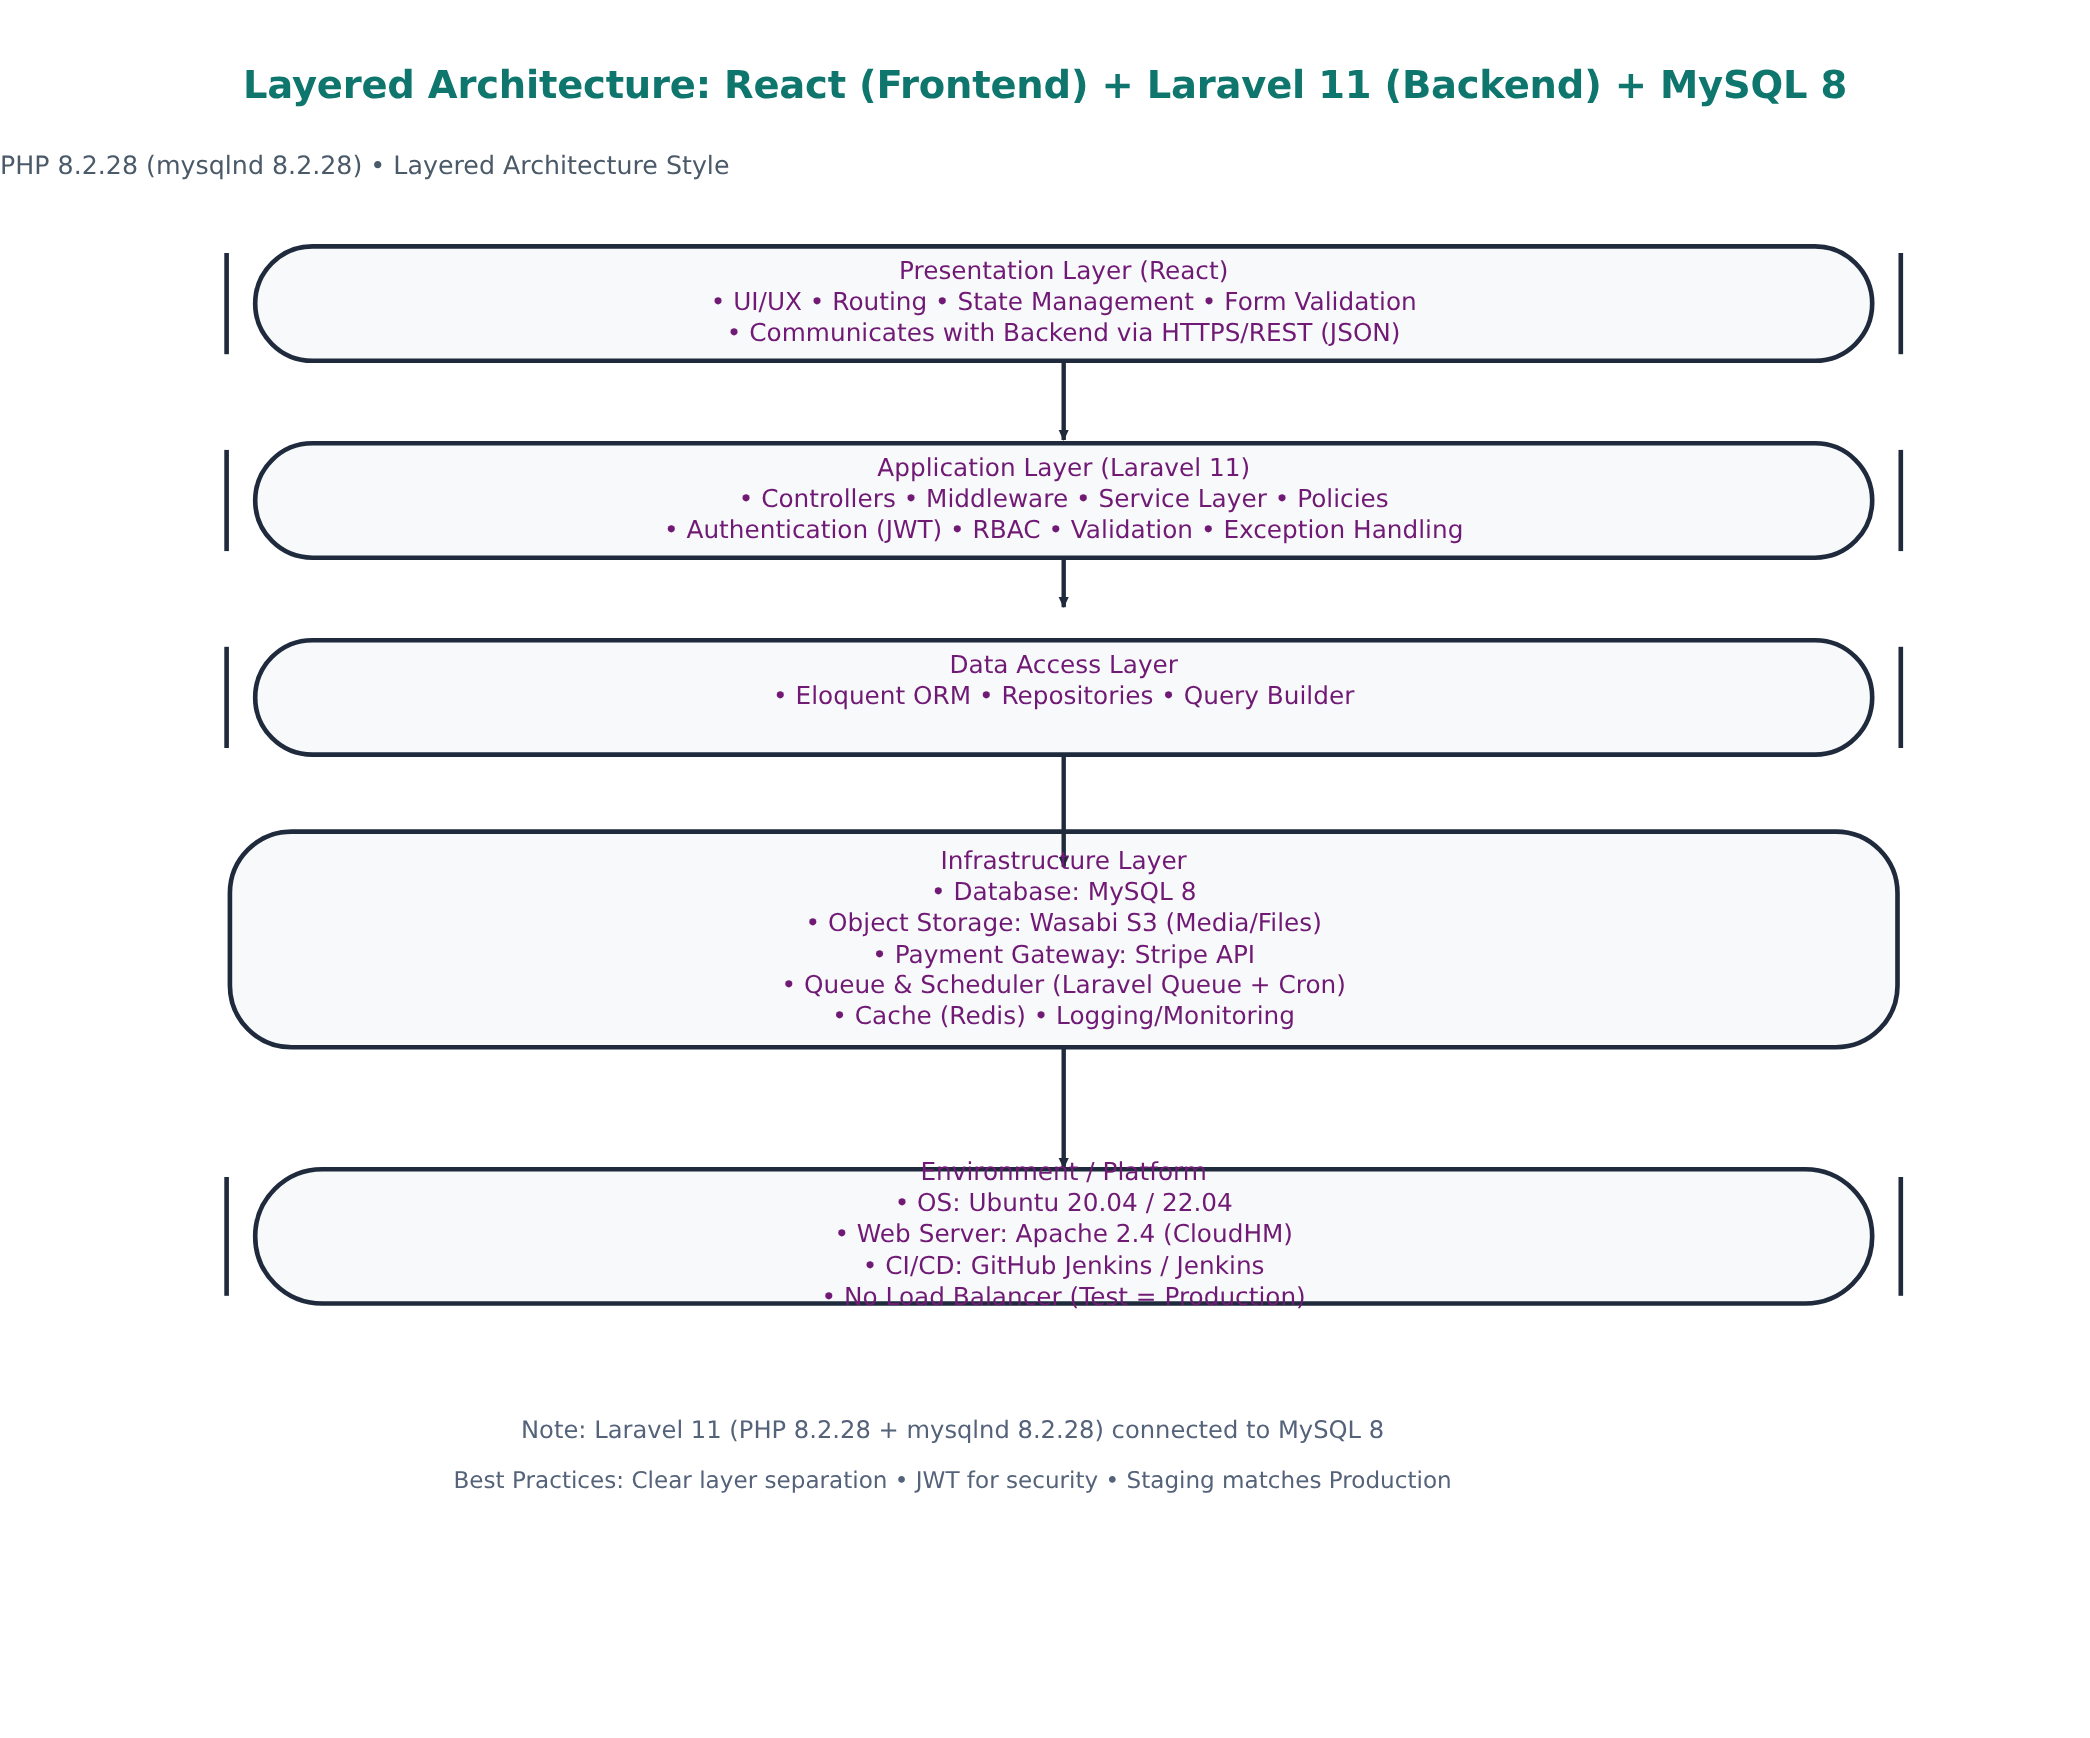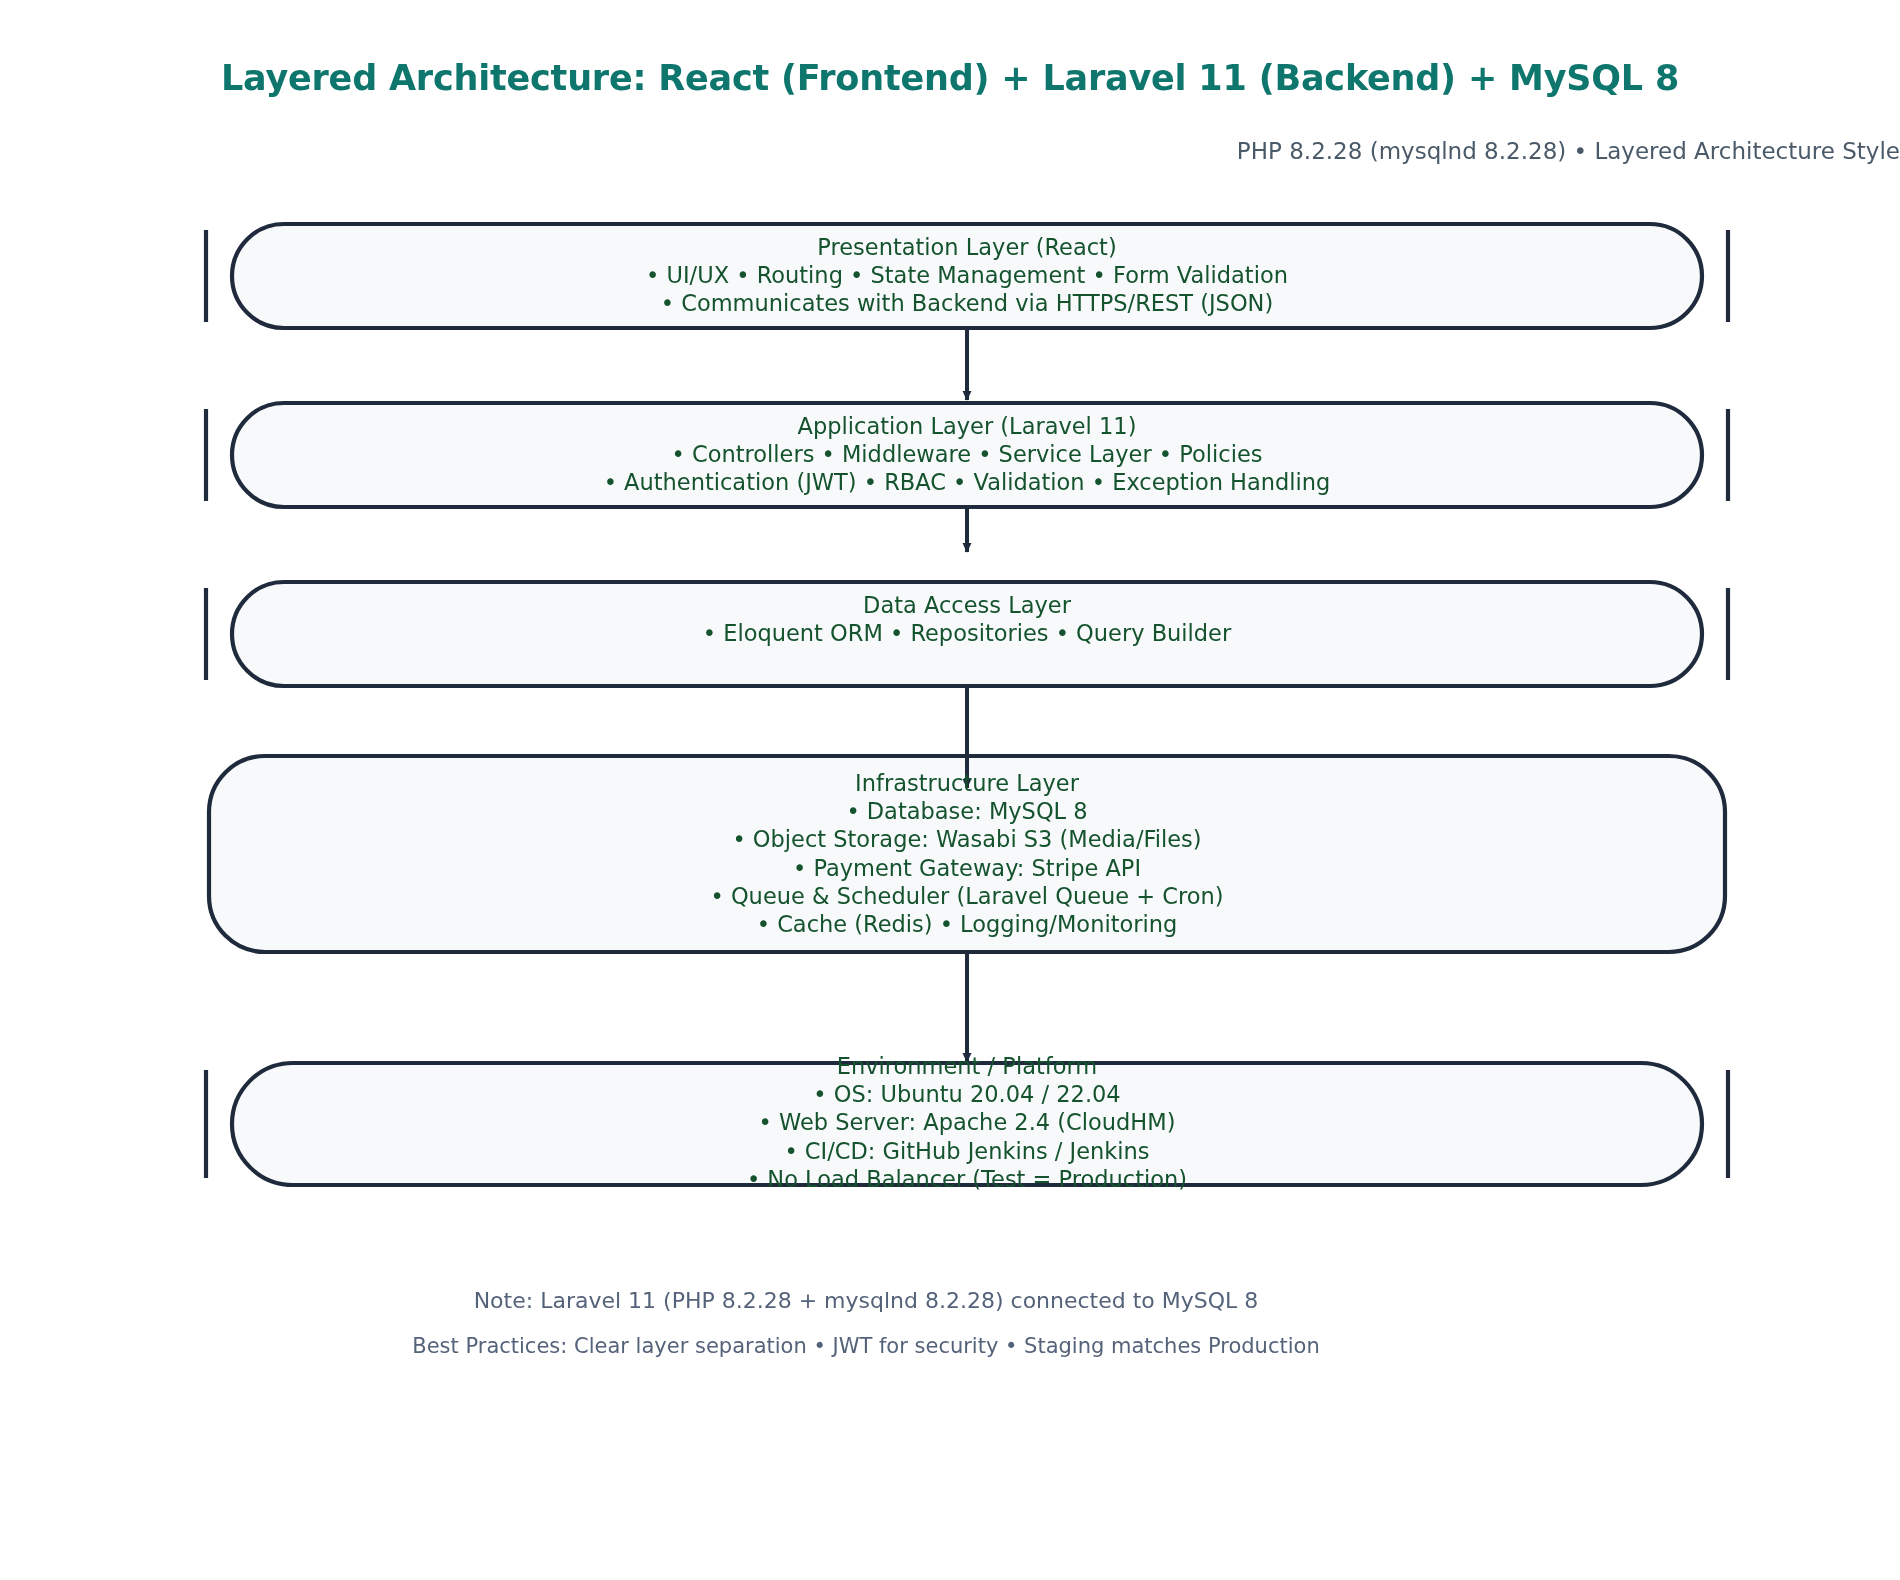--- a/index.html
+++ b/index.html
@@ -33,21 +33,21 @@
     font-weight: bold;
     color: #0f766e;
     letter-spacing: -0.2px;
     white-space: nowrap;
   }
   .diagram-subtitle {
     position: absolute;
     left: 0;
     top: 138px;
     width: 1900px;
-    text-align: right;
+    text-align: left;
     font-size: 23px;
     font-weight: normal;
     color: #4b5a६9;
     color: #4b5a69;
     white-space: nowrap;
   }
 
   
   .canvas {
     position: absolute;
@@ -61,21 +61,21 @@
     width: 1900px;
     height: 1580px;
   }
 
   
   .node-label {
     position: absolute;
     text-align: center;
     font-size: 22.5px;
     line-height: 28.2px;
-    color: #14532d;
+    color: #701a75;
     white-space: nowrap;
     pointer-events: none;
   }
   .node-label .ln {
     display: block;
   }
 
   
   .footer-note {
     position: absolute;

